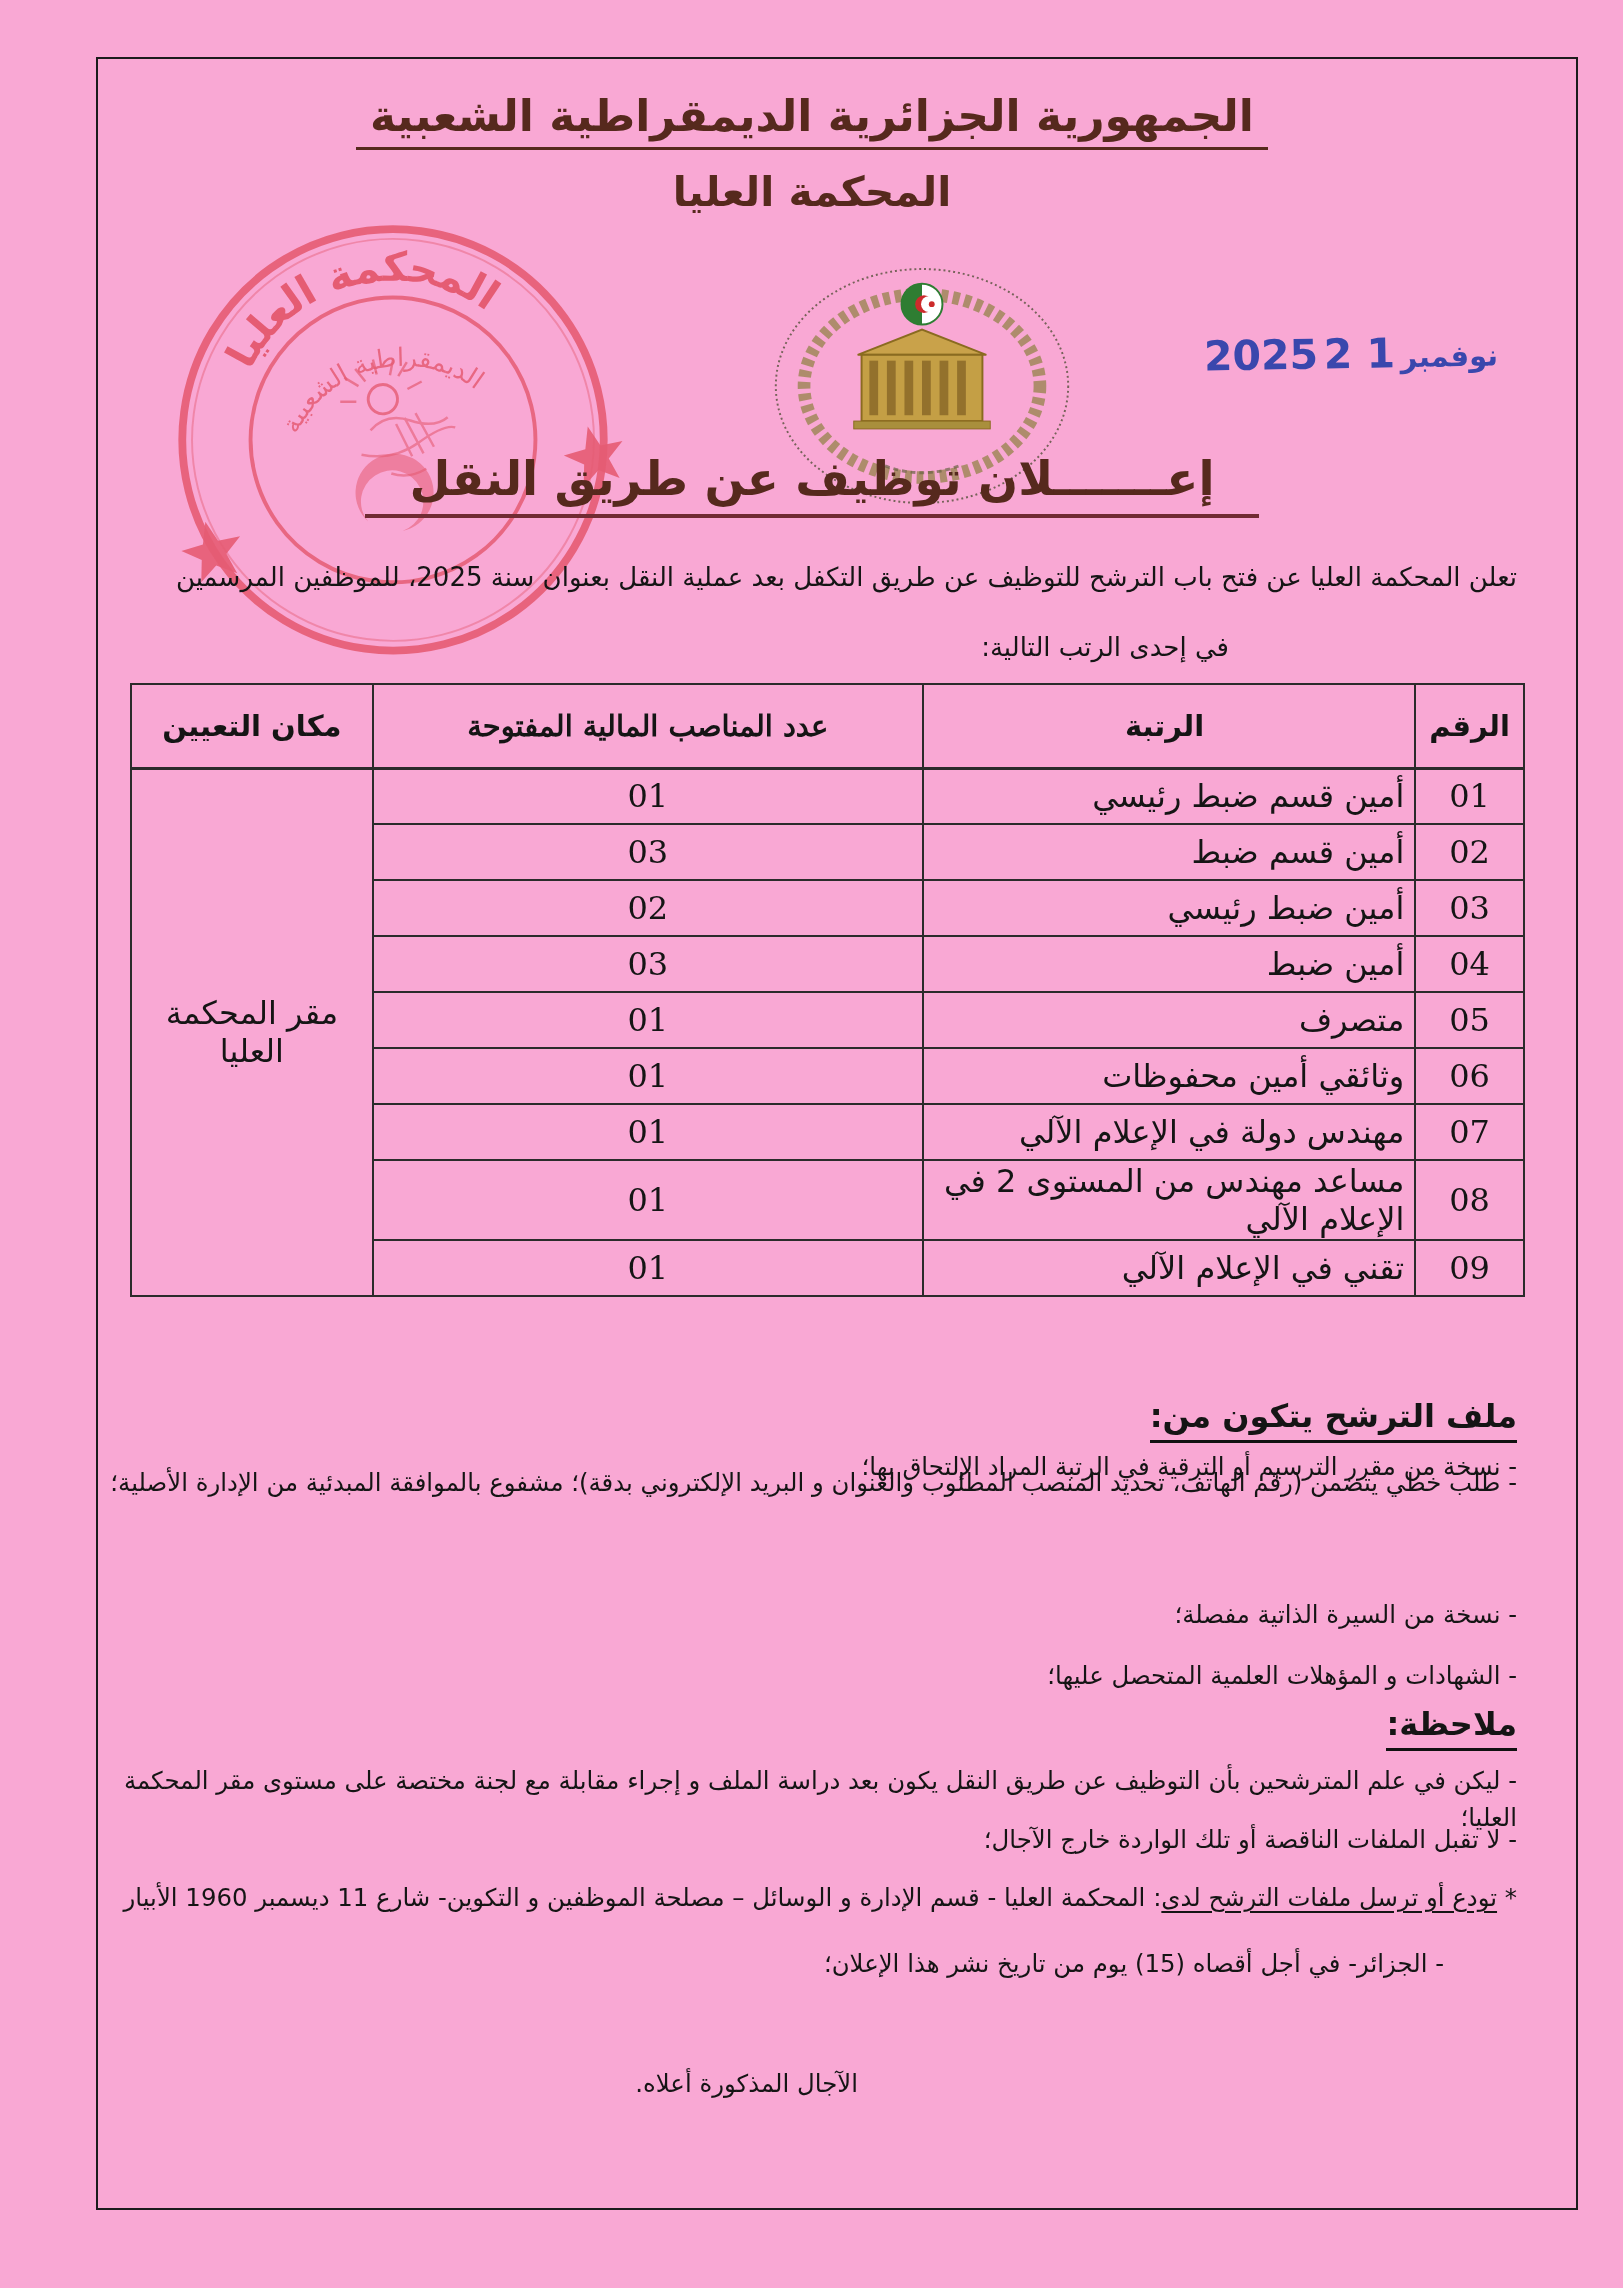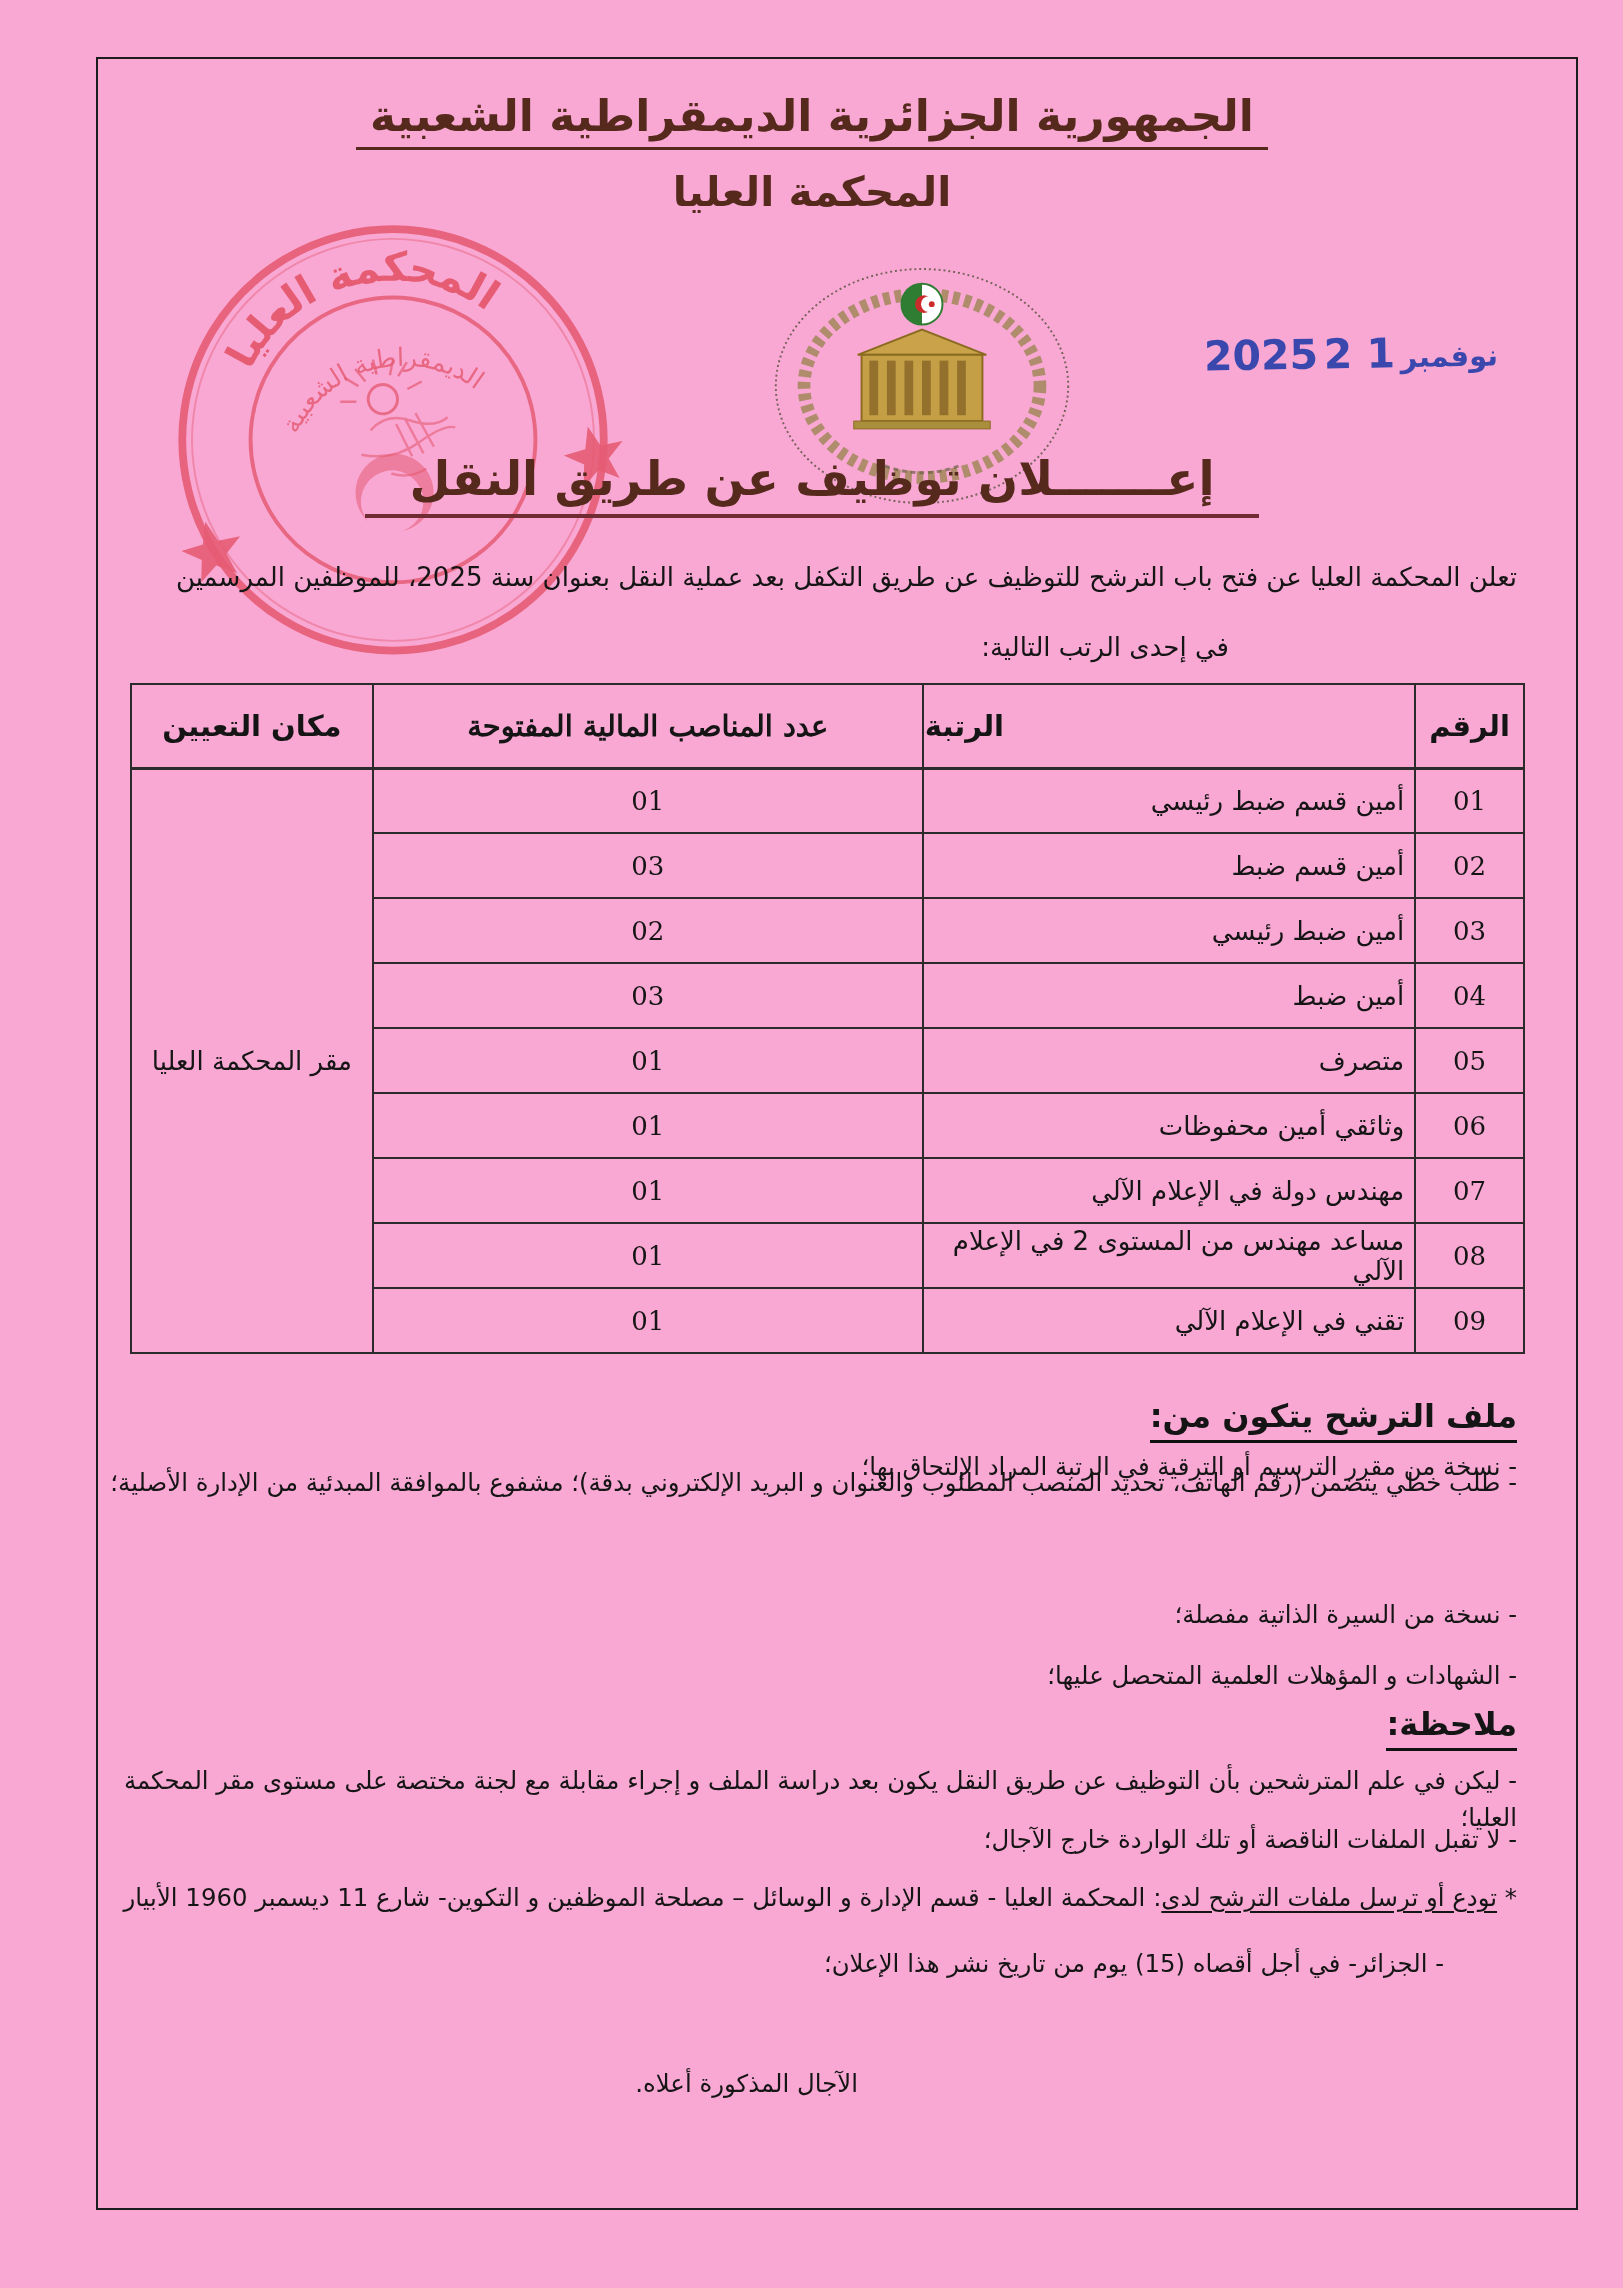--- a/index.html
+++ b/index.html
@@ -32,21 +32,21 @@
   
   .intro1{position:absolute;right:107px;top:558px;width:1414px;direction:rtl;text-align:right;
     font-size:26px;line-height:1.5;}
   .intro2{position:absolute;right:395px;top:632px;direction:rtl;font-size:26px;}
   
   table.pos{
     position:absolute;left:130px;top:683px;width:1395px;border-collapse:collapse;direction:rtl;
   }
   table.pos th,table.pos td{border:2px solid var(--tableBorder,#2b2b2b);box-sizing:border-box;}
   table.pos th{height:84px;font-size:29px;font-weight:bold;border-bottom:3.9px solid var(--tableBorder,#2b2b2b);}
-  table.pos td{height:65px;font-size:26px;}
+  table.pos td{height:56px;font-size:32px;}
   .c-num{width:109px;text-align:center;}
   .c-rank{width:493px;text-align:right;padding-right:9.8px;}
   .c-cnt{width:551px;text-align:center;font-family:"DejaVu Serif",serif;font-size:24.4px;}
   .c-loc{width:242px;text-align:center;font-size:29px;}
   td.c-num{font-family:"DejaVu Serif",serif;font-size:24.4px;}
   
   .sec-head{position:absolute;right:107px;direction:rtl;font-size:32px;font-weight:bold;}
   .sec-head span{border-bottom:3.9px solid #111;padding-bottom:4.9px;}
   .bullet{position:absolute;right:107px;direction:rtl;text-align:right;font-size:24.4px;width:1414px;line-height:1.5;}
   .u{text-decoration:underline;text-underline-offset:4.9px;}
@@ -144,21 +144,21 @@
     <span>إعـــــــلان توظيف عن طريق النقل</span>
   </div>
 
   <div class="intro1">تعلن المحكمة العليا عن فتح باب الترشح للتوظيف عن طريق التكفل بعد عملية النقل بعنوان سنة 2025، للموظفين المرسمين</div>
   <div class="intro2">في إحدى الرتب التالية:</div>
 
   <table class="pos">
     <tbody>
         <tr>
       <th class="c-num">الرقم</th>
-      <th class="c-rank" style="text-align:left">الرتبة</th>
+      <th class="c-rank" style="text-align:center">الرتبة</th>
       <th class="c-cnt">عدد المناصب المالية المفتوحة</th>
       <th class="c-loc">مكان التعيين</th>
     </tr>
     <tr>
       <td class="c-num">01</td>
       <td class="c-rank">أمين قسم ضبط رئيسي</td>
       <td class="c-cnt">01</td>
       <td class="c-loc" rowspan="9">مقر المحكمة العليا</td>
     </tr>
     <tr>

